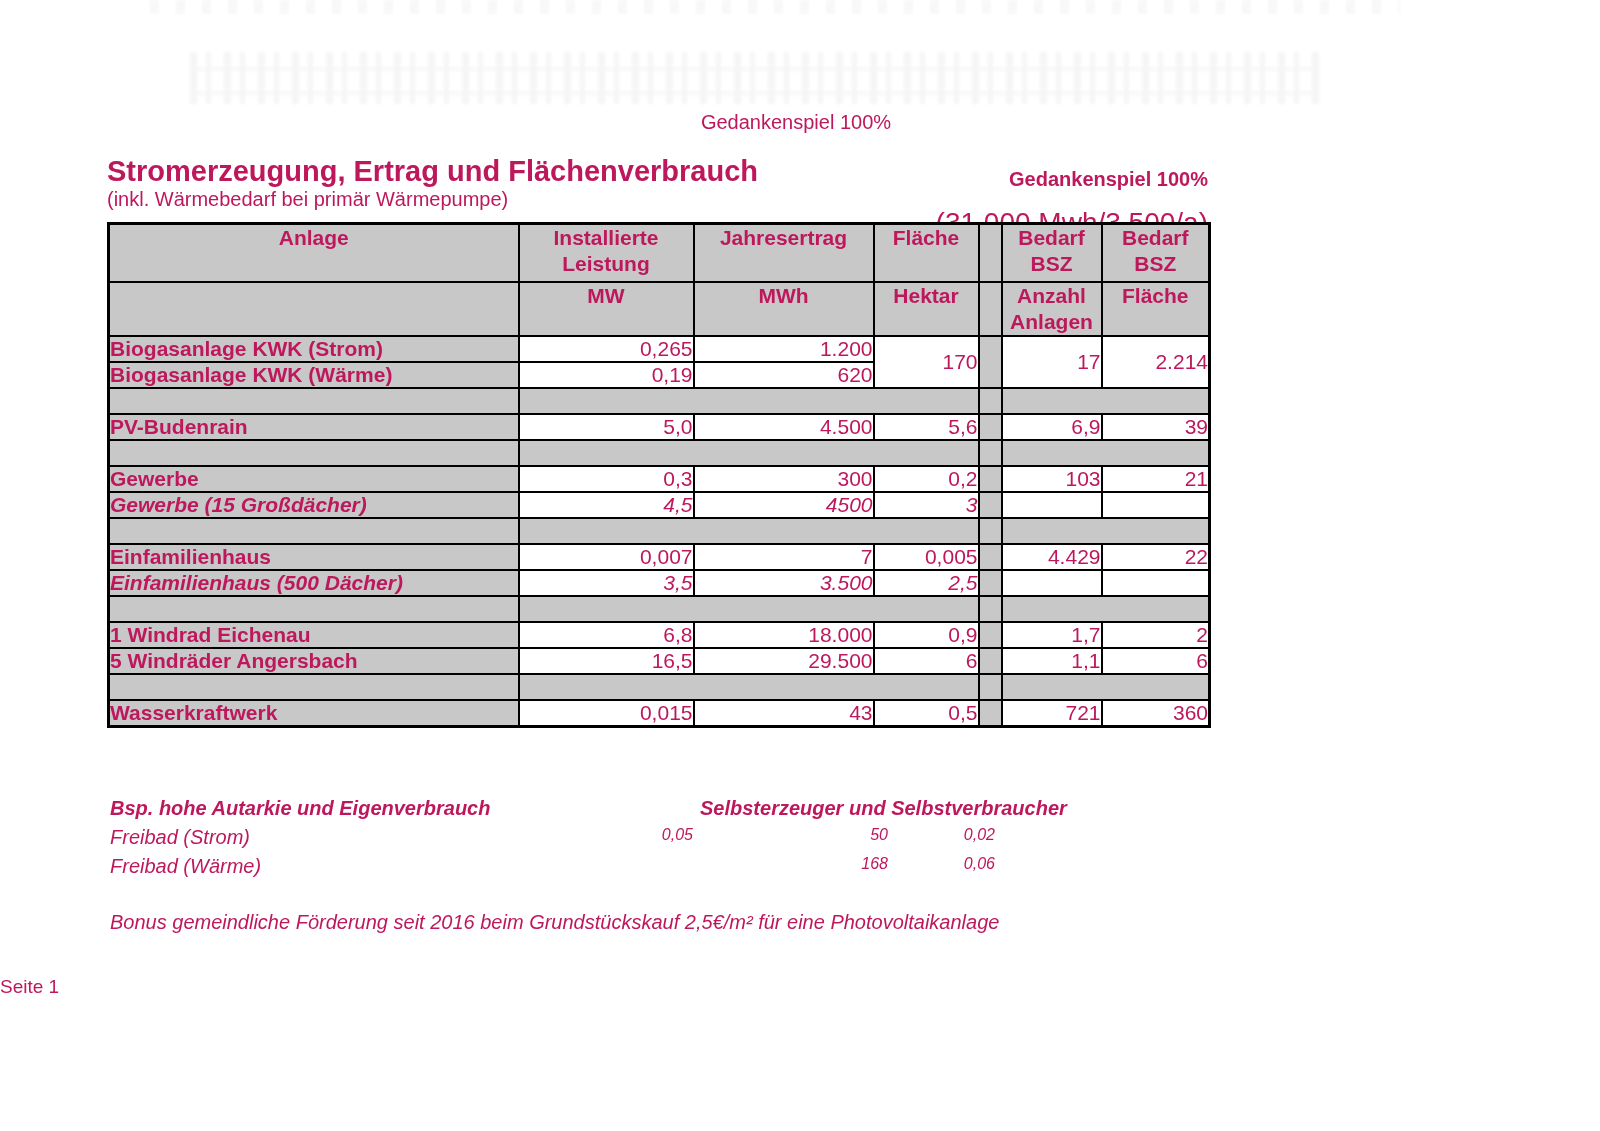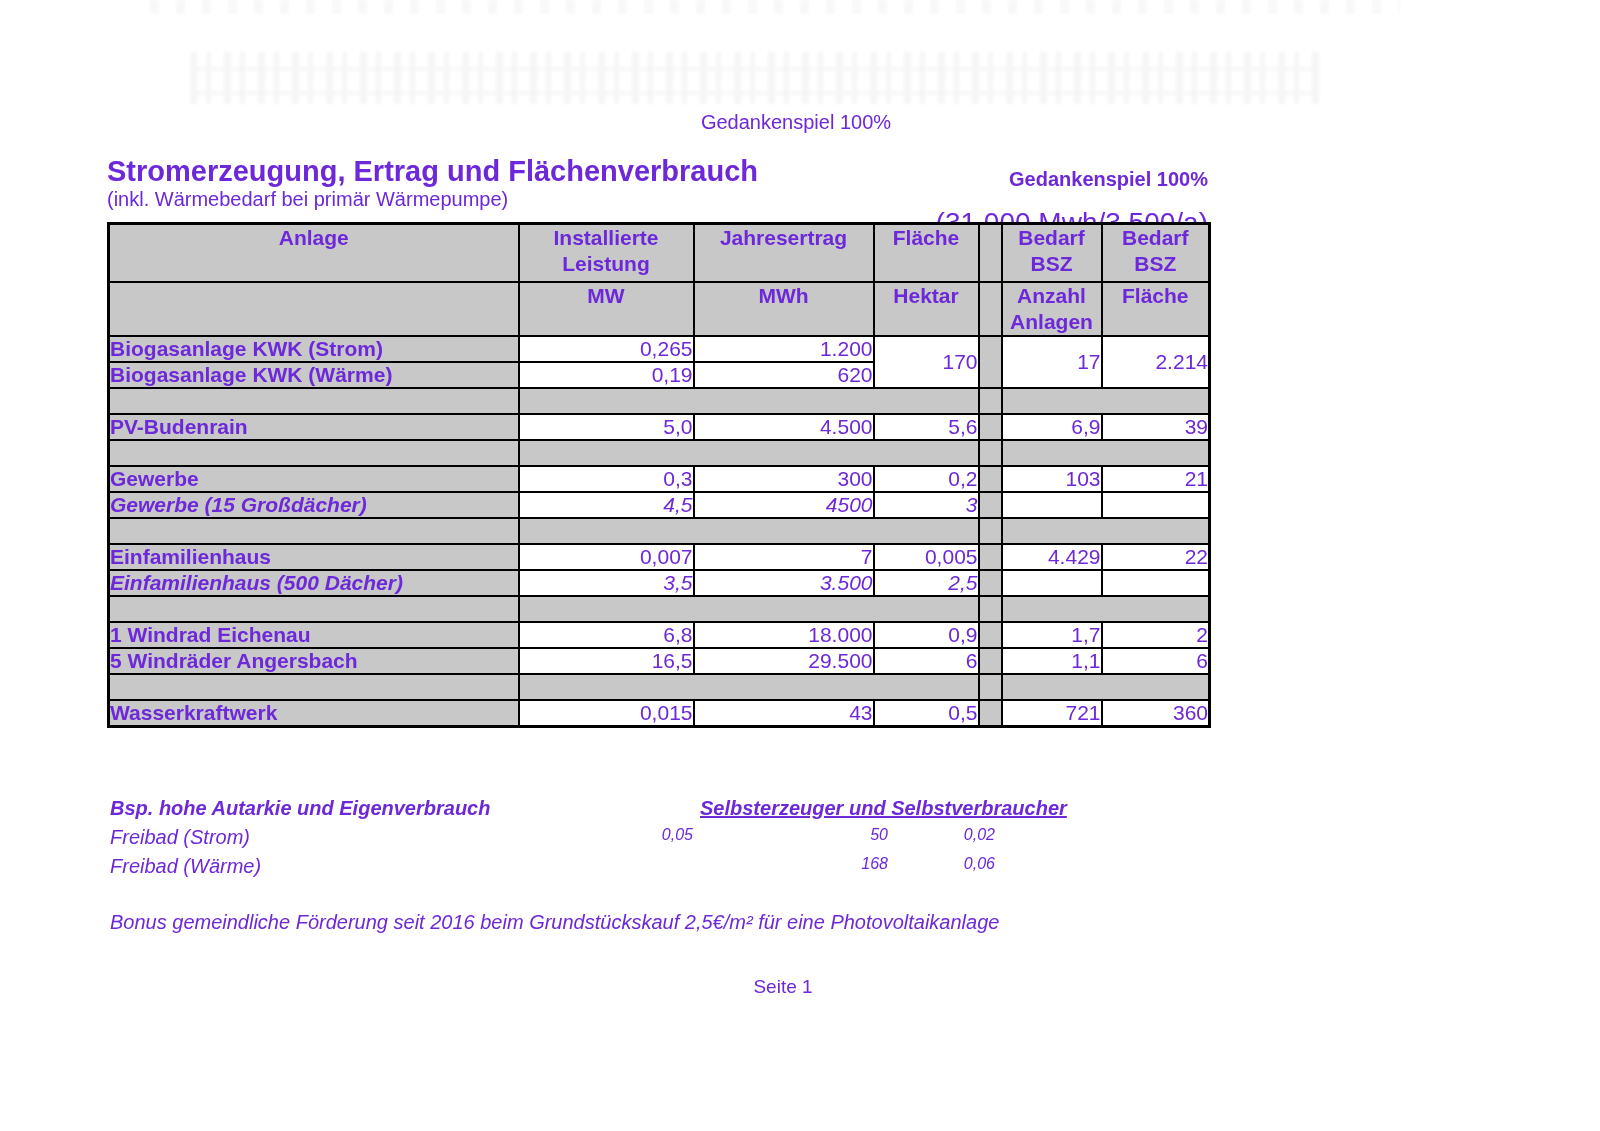--- a/index.html
+++ b/index.html
@@ -2,21 +2,21 @@
 <html><head>
 <meta charset="utf-8">
 <style>
   html, body { margin: 0; padding: 0; background: #ffffff; }
   .page {
     position: relative;
     width: 1600px;
     height: 1131px;
     background: #ffffff;
     font-family: "Liberation Sans", sans-serif;
-    color: #6d28d9;
+    color: #be185d;
     overflow: hidden;
   }
 
   
   .scan-noise {
     position: absolute;
     left: 190px; top: 52px;
     width: 1130px; height: 52px;
     background:
       repeating-linear-gradient(90deg, #555 0 7px, transparent 7px 16px, #555 16px 21px, transparent 21px 34px),
@@ -109,21 +109,20 @@
     position: absolute;
     left: 110px; top: 911px;
     font-size: 20px;
     font-style: italic;
     white-space: nowrap;
   }
   .page-footer {
     position: absolute;
     top: 976px; left: 0;
     width: 1566px;
-    text-align: center;
     font-size: 19px;
   }
 </style>
 </head>
 <body>
 
 <div class="page">
 
   <div class="scan-noise-top"></div>
   <div class="scan-noise"></div>
@@ -289,21 +288,21 @@
         <td class="val">0,5</td>
         <td class="gap"></td>
         <td class="val">721</td>
         <td class="val">360</td>
       </tr>
     </tbody>
   </table>
 
   <div class="examples">
     <div class="ex-line ex-bold ex-label" style="top:797px;">Bsp. hohe Autarkie und Eigenverbrauch</div>
-    <div class="ex-line ex-bold" style="top:797px; left:700px;text-decoration:underline;">Selbsterzeuger und Selbstverbraucher</div>
+    <div class="ex-line ex-bold" style="top:797px; left:700px;">Selbsterzeuger und Selbstverbraucher</div>
 
     <div class="ex-line ex-label" style="top:826px;">Freibad (Strom)</div>
     <div class="ex-val ex-val-a" style="top:826px;">0,05</div>
     <div class="ex-val ex-val-b" style="top:826px;">50</div>
     <div class="ex-val ex-val-c" style="top:826px;">0,02</div>
 
     <div class="ex-line ex-label" style="top:855px;">Freibad (Wärme)</div>
     <div class="ex-val ex-val-b" style="top:855px;">168</div>
     <div class="ex-val ex-val-c" style="top:855px;">0,06</div>
   </div>

